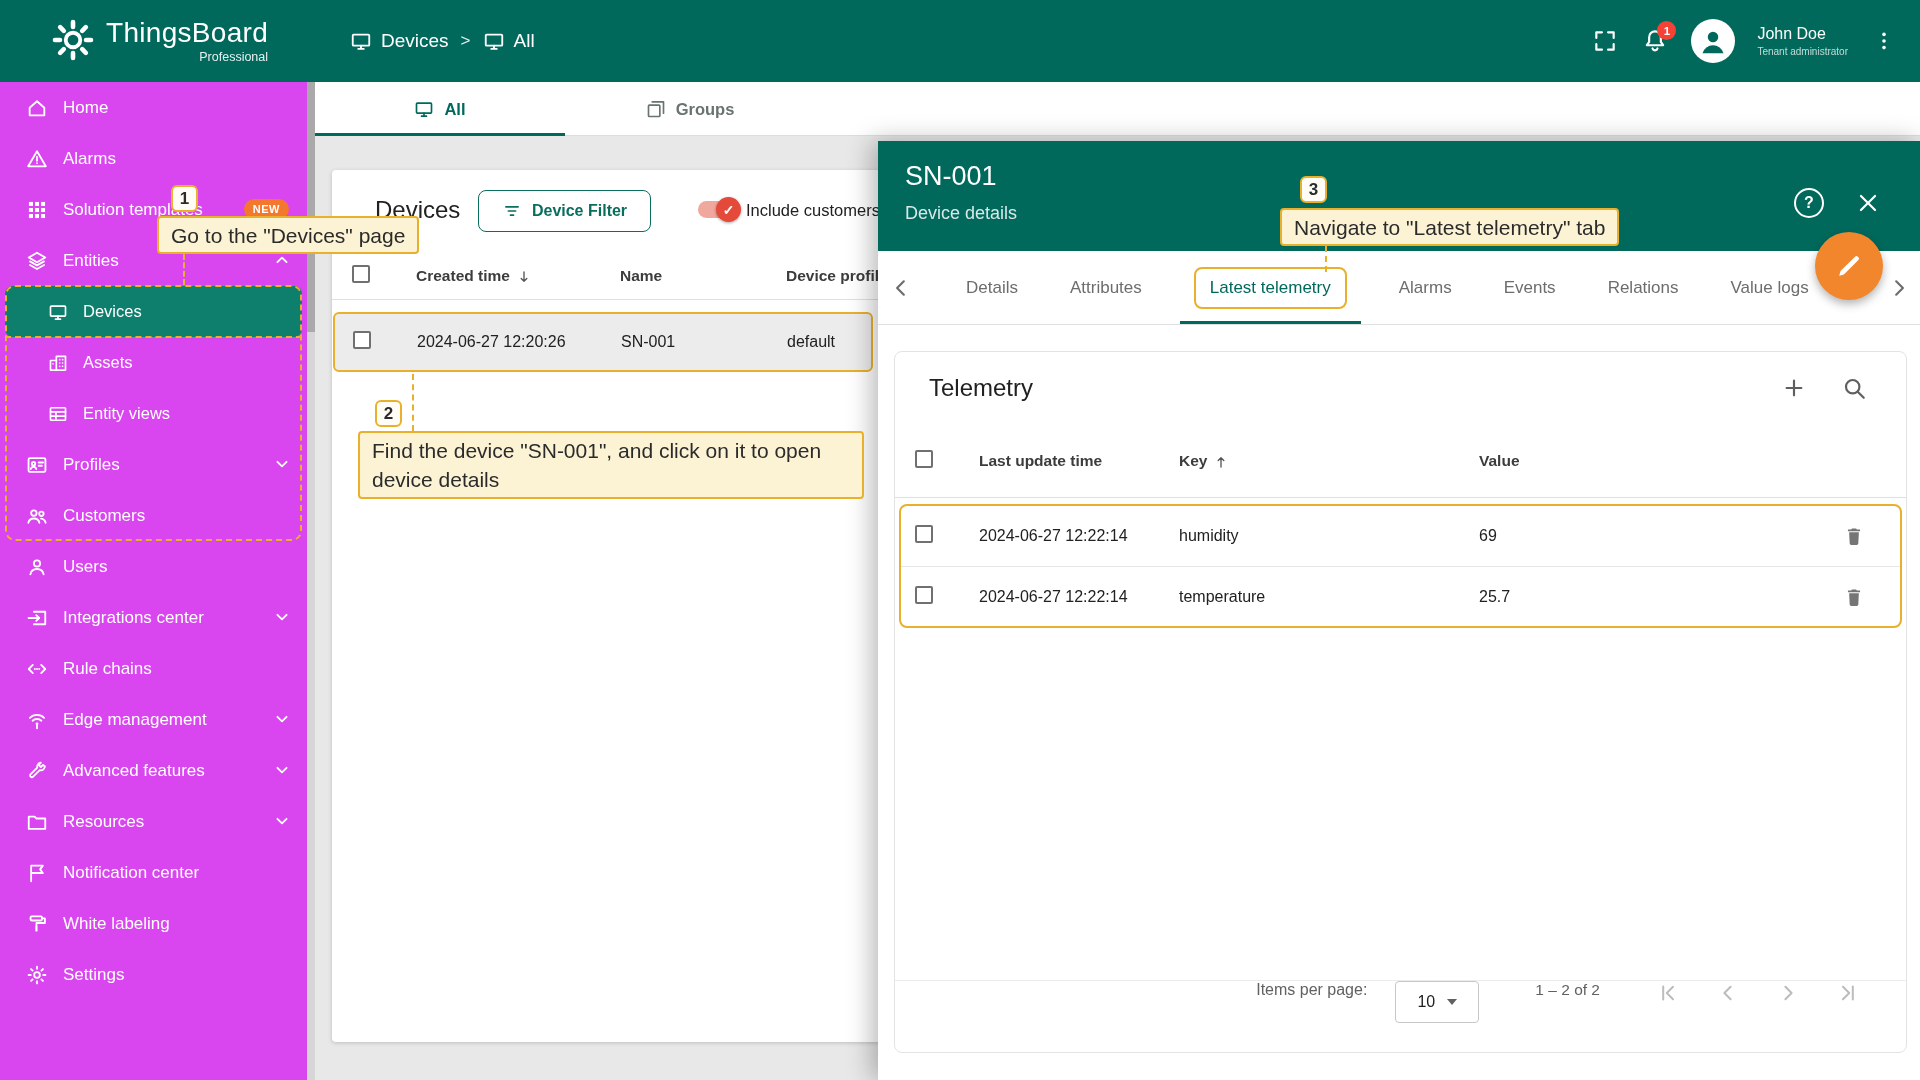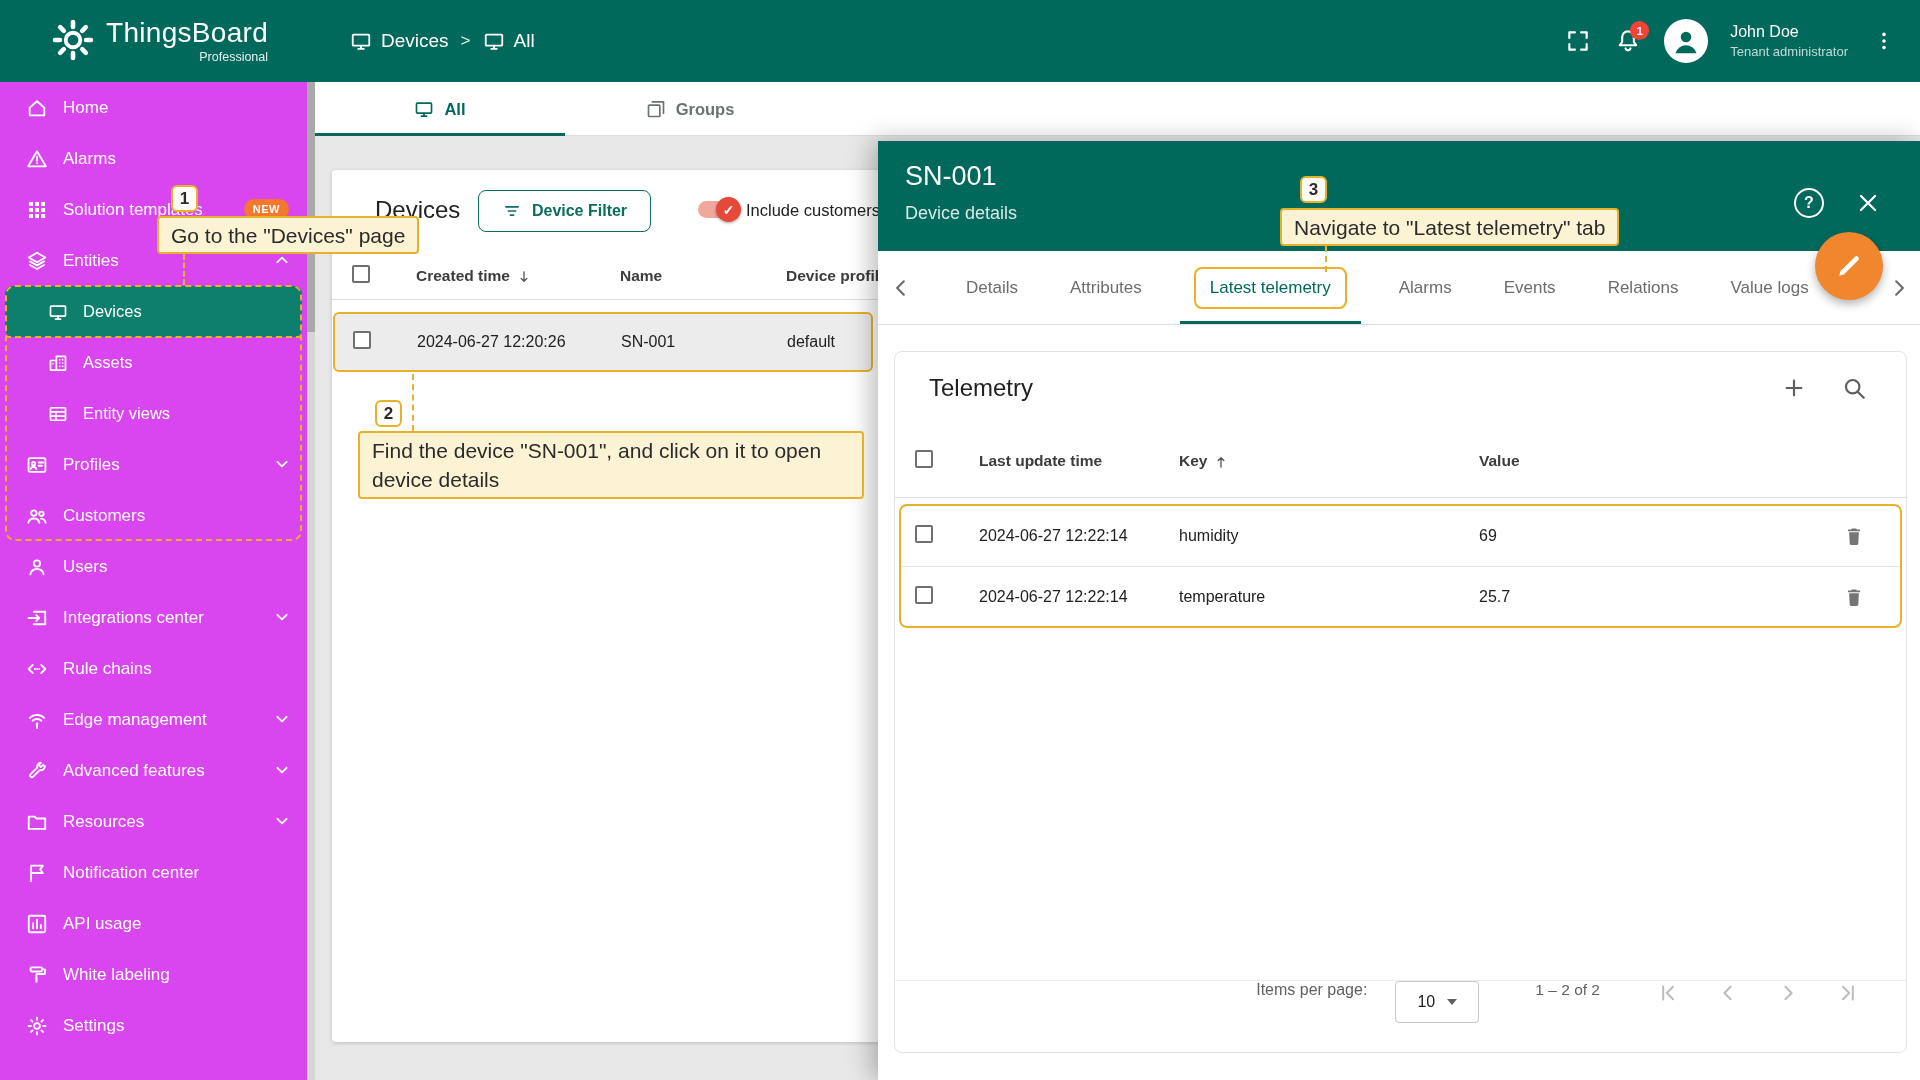--- a/index.html
+++ b/index.html
@@ -14,21 +14,21 @@
   .logo-sub { font-size:12.5px; text-align:right; opacity:.9; margin-top:1px; }
   .crumbs { position:absolute; left:350px; top:0; height:82px; display:flex; align-items:center; gap:12px; color:#fff; font-size:19px; }
   .crumb { display:flex; align-items:center; gap:9px; }
   .crumb-sep { opacity:.9; font-size:17px; }
   .hright { position:absolute; right:22px; top:0; height:82px; display:flex; align-items:center; gap:22px; color:#fff; }
   .hicon { position:relative; width:28px; height:28px; display:flex; align-items:center; justify-content:center; cursor:pointer; }
   .nbadge { position:absolute; top:-6px; right:-7px; min-width:19px; height:19px; border-radius:10px; background:#f44336; color:#fff; font-size:11.5px; font-weight:700; display:flex; align-items:center; justify-content:center; padding:0 4px; }
   .avatar { width:44px; height:44px; border-radius:50%; background:#fff; display:flex; align-items:center; justify-content:center; }
   .uinfo { display:flex; flex-direction:column; line-height:1.35; }
   .uname { font-size:16px; }
-  .urole { font-size:13px; color:rgba(255,255,255,.75); }
+  .urole { font-size:10px; color:rgba(255,255,255,.75); }
 
   
   .sidebar { position:absolute; left:0; top:82px; width:307px; height:998px; background:#d946ef; z-index:4; }
   .scrollstrip { position:absolute; left:307px; top:82px; width:8px; height:998px; background:#d6d6d6; z-index:4; }
   .scrollthumb { position:absolute; left:0; top:0; width:8px; height:250px; background:#a9a9a9; }
   .nav-item { position:relative; height:51px; display:flex; align-items:center; padding-left:26px; gap:15px; color:#fff; cursor:pointer; }
   .nav-item.child { padding-left:48px; }
   .nav-item.active { background:#0e7f6d; border-radius:8px; margin:0 5px; padding-left:43px; }
   .nav-lb { font-size:17px; }
   .nav-item.child .nav-lb { font-size:16.5px; }
@@ -371,29 +371,20 @@
         </svg>
       </span>
   </div>
   <div class="nav-item">
     <span class="nav-ic">
         <svg class="ic" viewBox="0 0 24 24">
           <path d="M5.6 21V4h12.8l-3 4 3 4H5.6"></path>
         </svg>
       </span>
     <span class="nav-lb">Notification center</span>
-  </div>
-  <div class="nav-item">
-    <span class="nav-ic">
-        <svg class="ic" viewBox="0 0 24 24">
-          <rect x="3" y="3" width="18" height="18" rx="1.6"></rect>
-          <path d="M7.8 16.6v-5.4M12 16.6V7.2M16.2 16.6v-3.6"></path>
-        </svg>
-      </span>
-    <span class="nav-lb">API usage</span>
   </div>
   <div class="nav-item">
     <span class="nav-ic">
         <svg class="ic" viewBox="0 0 24 24">
           <rect x="5" y="3.6" width="12.4" height="4.6" rx="1"></rect>
           <path d="M17.4 5.9h3.2v5H11.4v3"></path>
           <rect x="10.2" y="13.9" width="2.4" height="6.4" rx="0.8" fill="currentColor" stroke="none"></rect>
         </svg>
       </span>
     <span class="nav-lb">White labeling</span>

